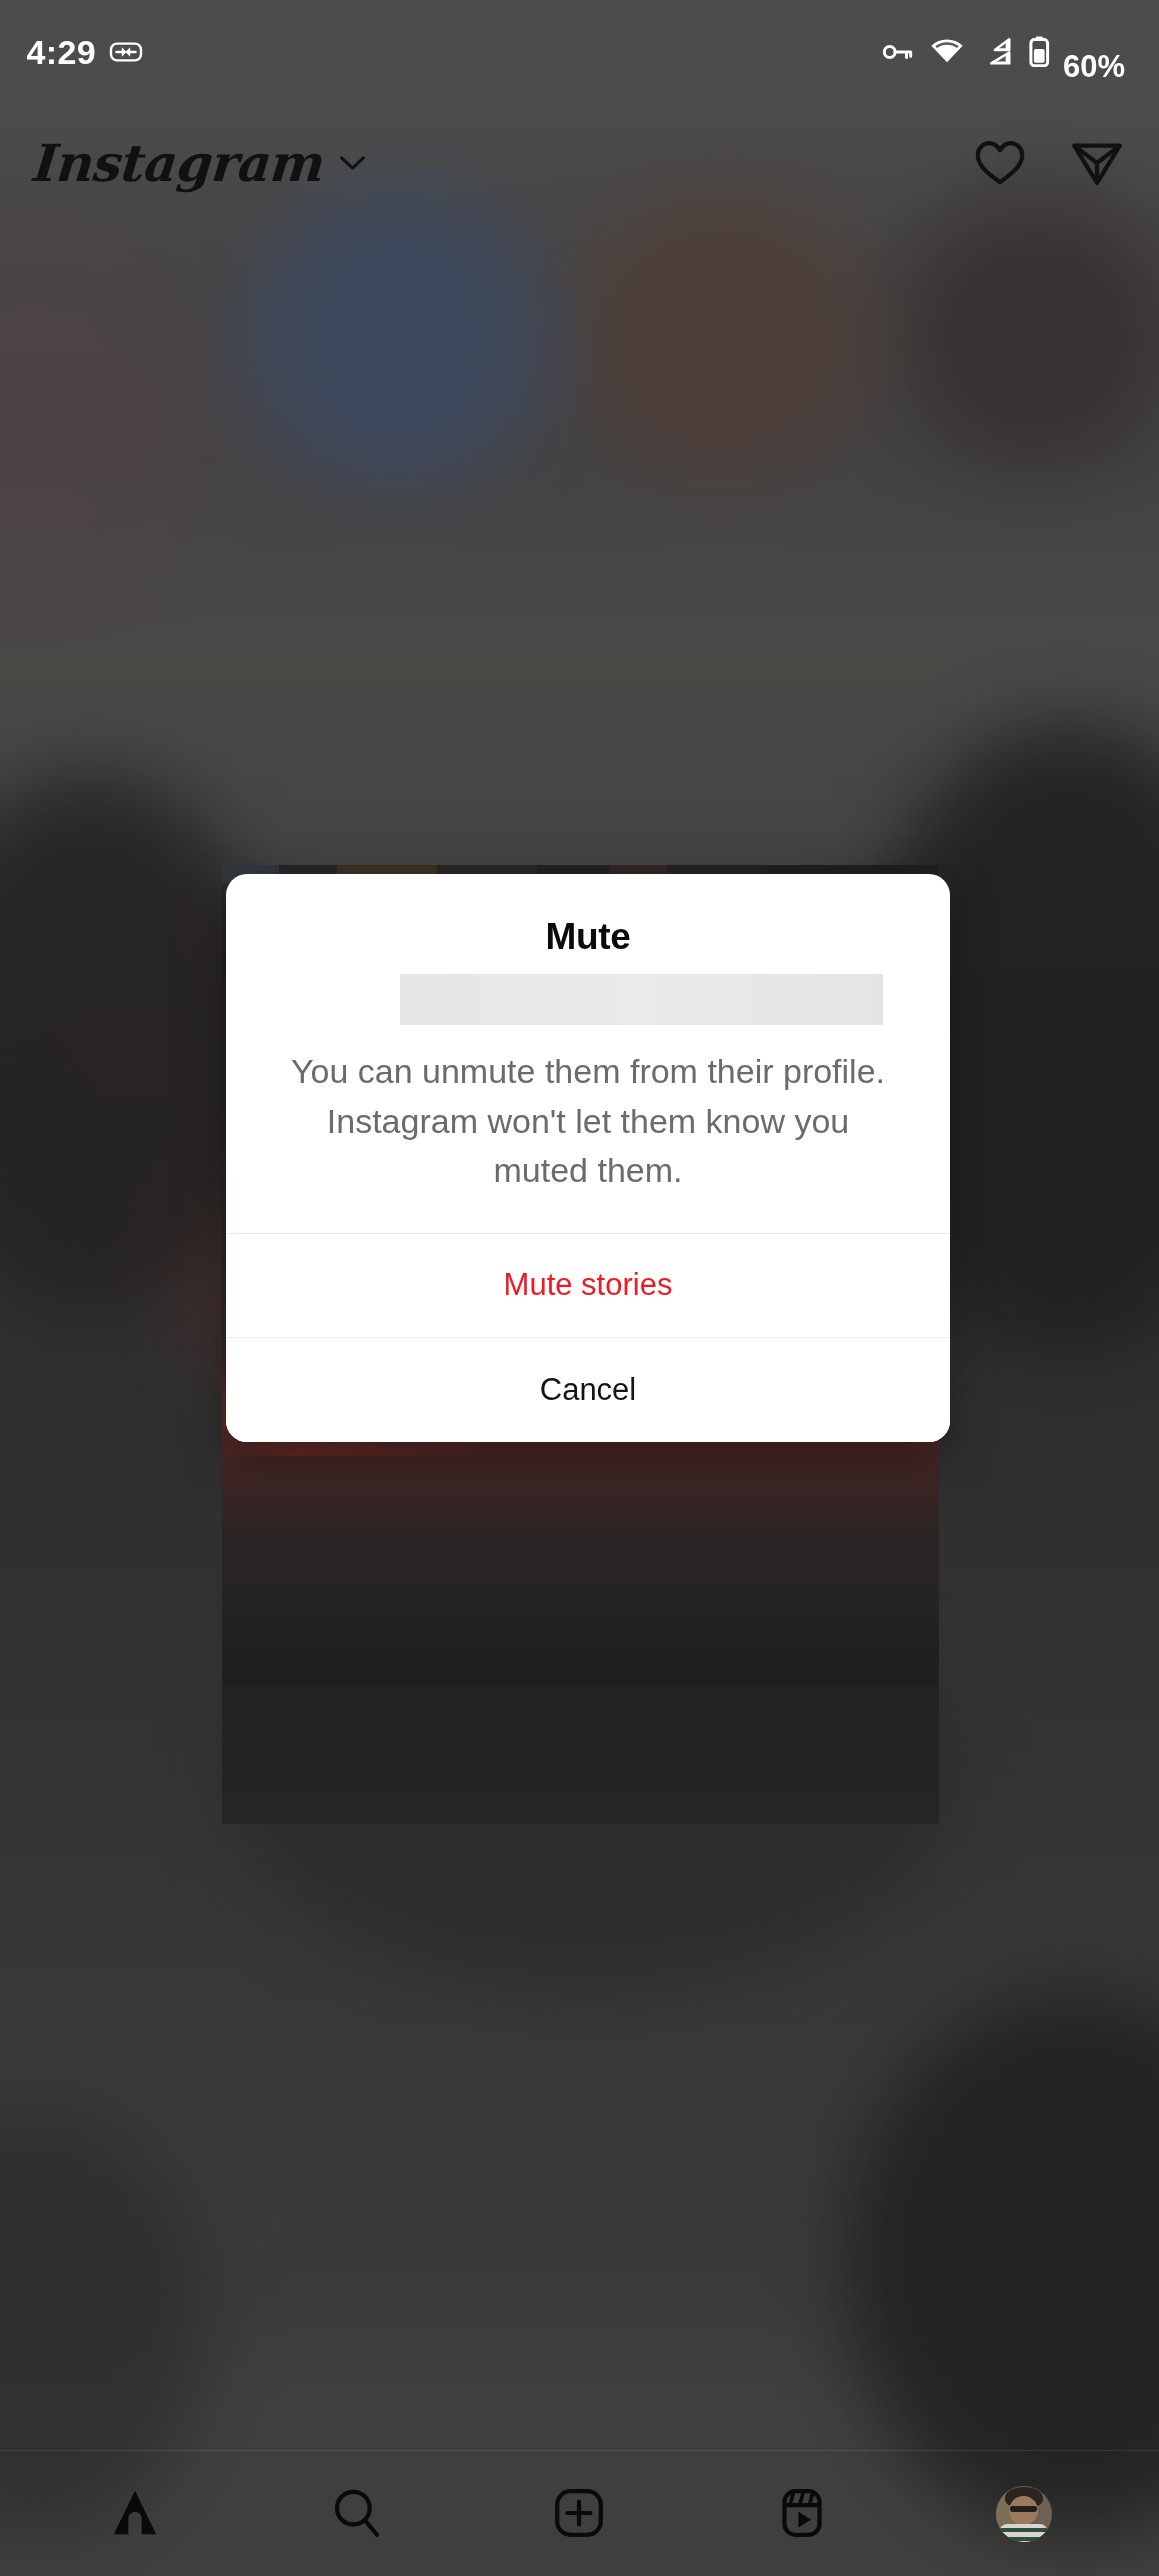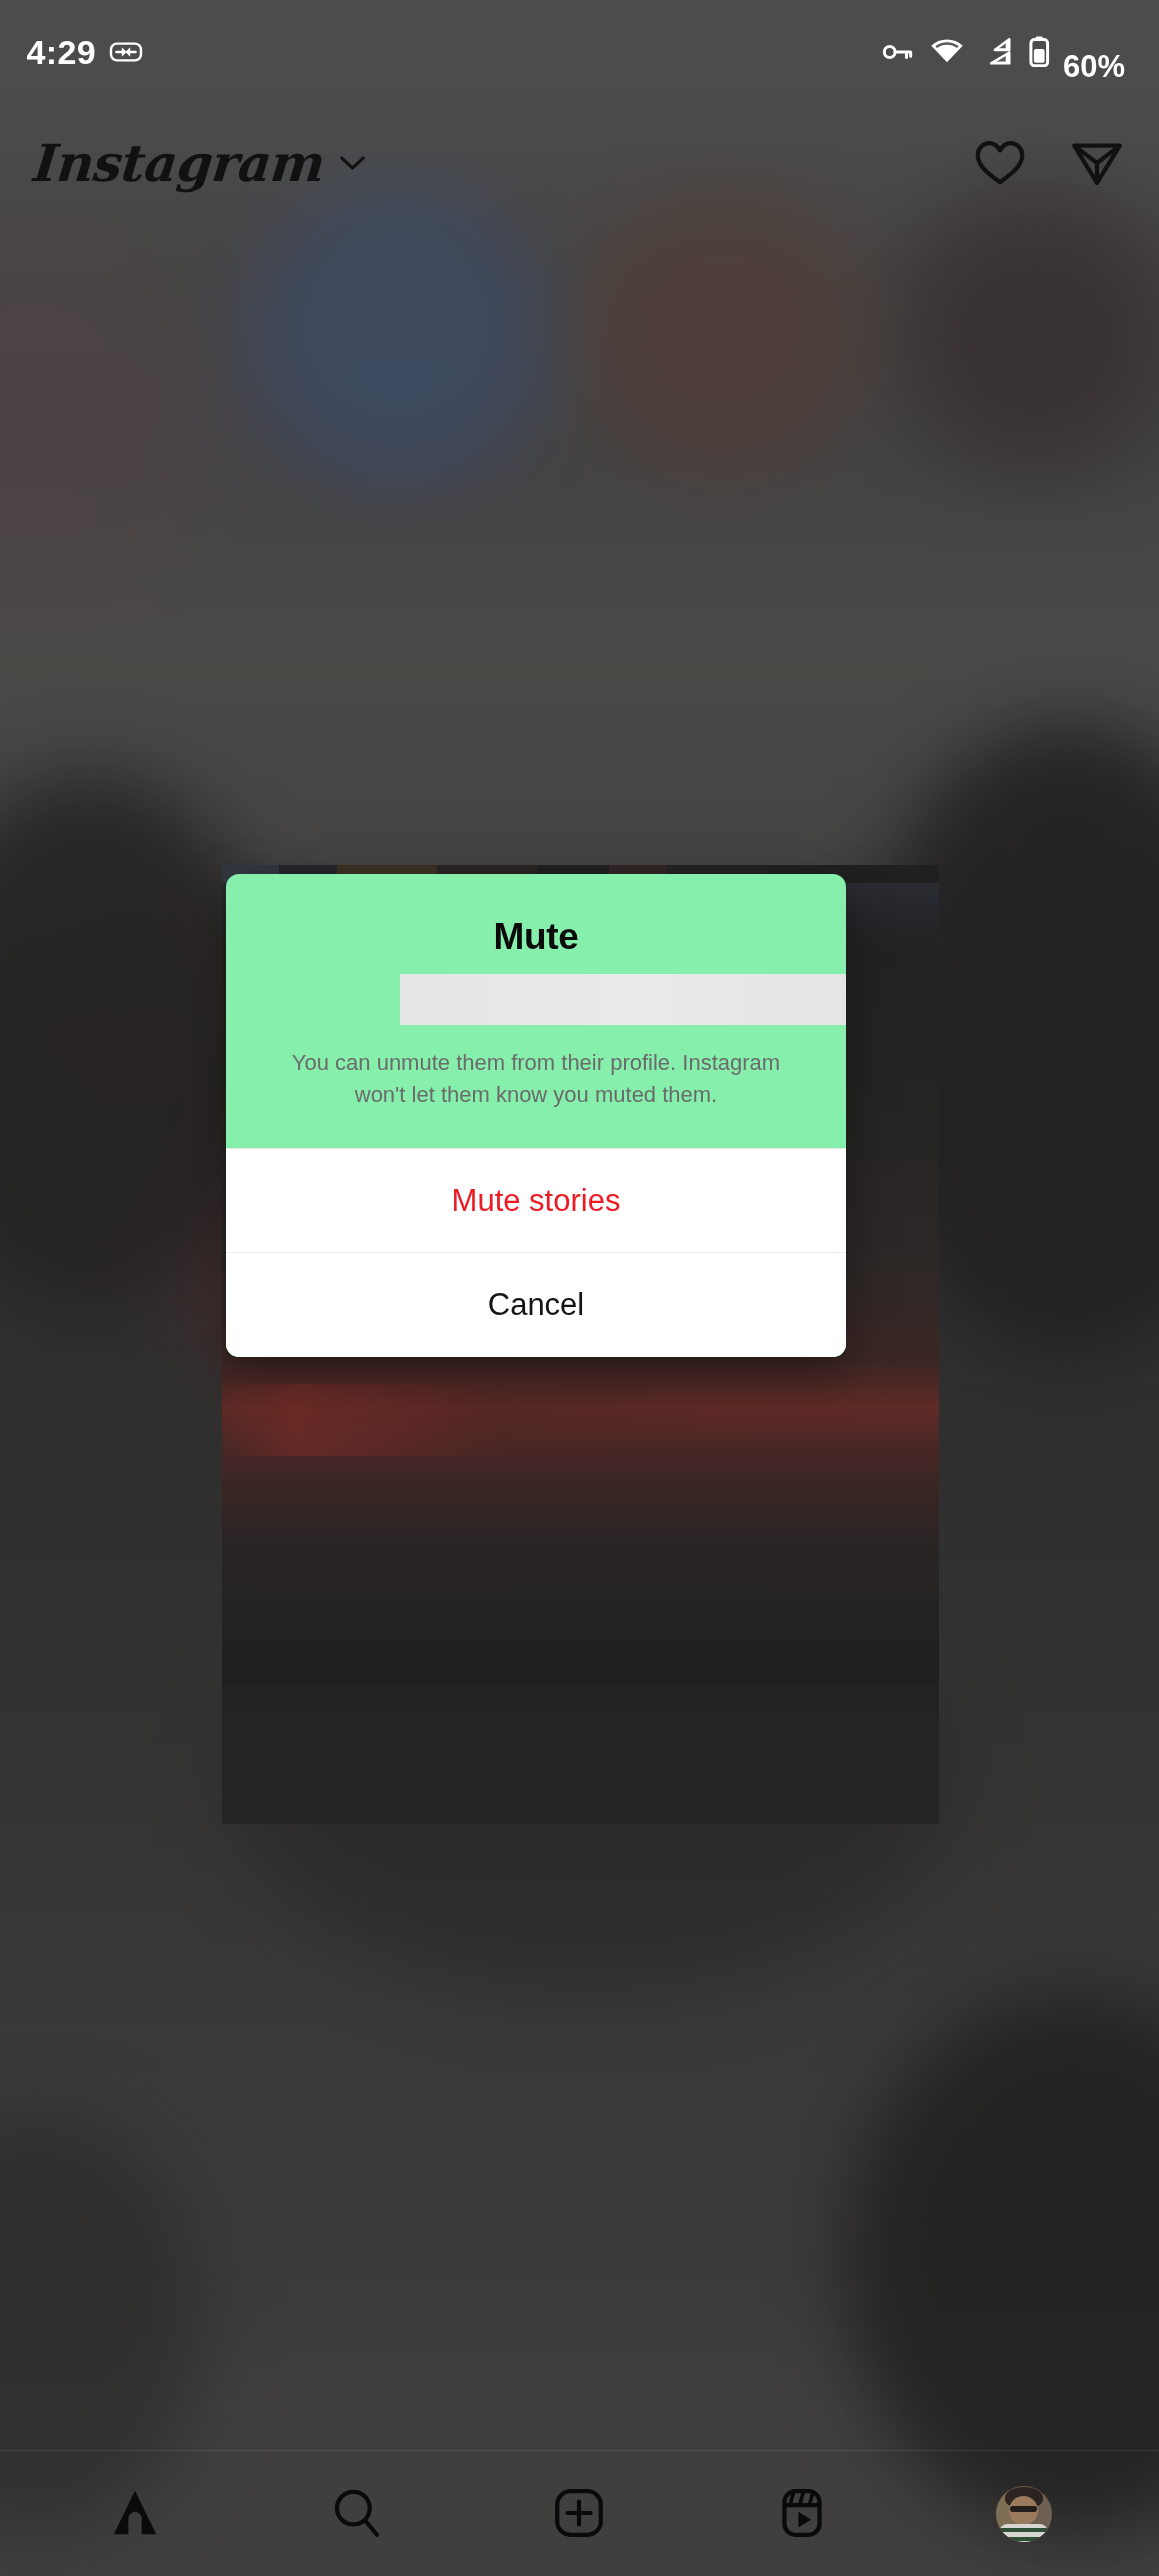--- a/index.html
+++ b/index.html
@@ -216,23 +216,23 @@
   .nav-avatar .av-glass { position:absolute; left:26%; top:36%; width:48%; height:11%; border-radius:2.4px; background:#241d1a; }
   .nav-avatar .av-body  { position:absolute; left:6%;  top:68%; width:88%; height:36%; border-radius:8.5px;
                           background: repeating-linear-gradient(180deg,#d8d6d2 0 4.2px,#2f4f3a 4.2px 8.5px); }
   .nav-avatar .av-bg    { position:absolute; left:-6%; top:0;  width:42%; height:100%; background:#8a7a55; opacity:.55; }
 
   
   .dialog {
     position: absolute;
     left: 226px;
     top: 874px;
-    width: 620px;
-    background: #86efac;
-    border-radius: 13px;
+    width: 724px;
+    background: #ffffff;
+    border-radius: 21px;
     z-index: 40;
     overflow: hidden;
     box-shadow: 0 14.5px 48px rgba(0,0,0,0.35);
   }
   .dialog-body {
     padding: 42px 36px 37px;
     text-align: center;
   }
   .dialog-title {
     font-size: 37px;
@@ -261,21 +261,21 @@
     position: absolute;
     left: 138px;
     top: 6px;
     width: 483px;
     height: 51px;
     background: linear-gradient(90deg,#e6e6e6 0%, #eaeaea 50%, #e4e4e4 100%);
     z-index: 2;
   }
   .dialog-message {
     margin-top: 26.6px;
-    font-size: 22px;
+    font-size: 34px;
     line-height: 1.46;
     color: #6b6b6b;
     padding: 0 26.6px;
   }
 
   .dialog-actions {
     border-top: 1.2px solid #e9e9e9;
   }
   .dialog-action {
     height: 104px;

